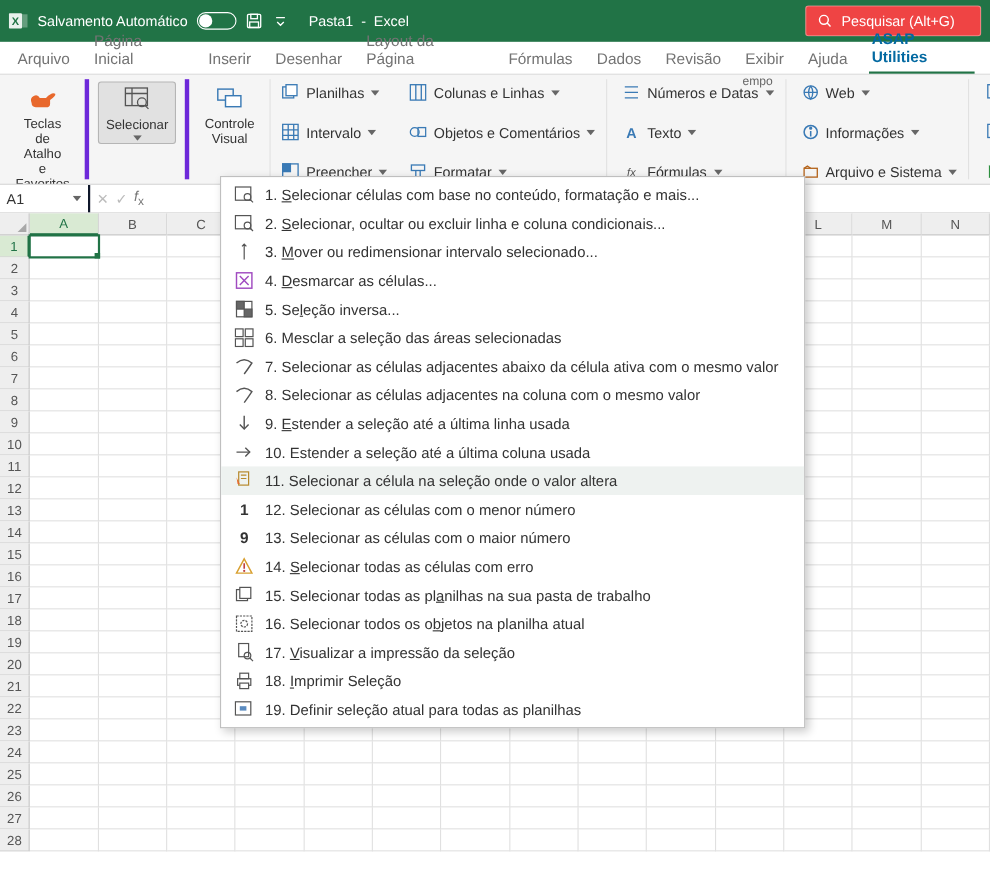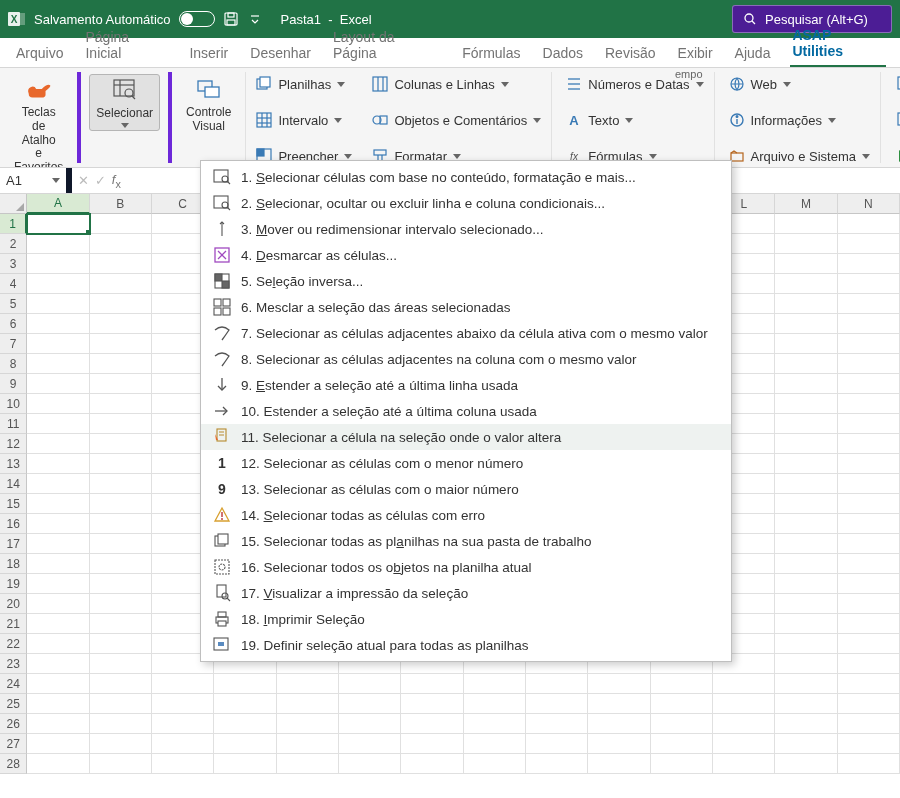--- a/index.html
+++ b/index.html
@@ -5,35 +5,35 @@
   * { box-sizing: border-box; font-family: "Segoe UI", sans-serif; }
   body { margin: 0; width: 900px; height: 798px; overflow: hidden; background: #fff; font-size: 14px; color: #333; }
   .titlebar { height: 38px; background: #217346; display: flex; align-items: center; color: #fff; padding: 0 8px; gap: 8px; }
   .titlebar .excel-icon { width:18px; height:18px; display:flex; align-items:center; justify-content:center; }
   .titlebar .autosave { font-size: 13px; display:flex; align-items:center; gap:8px; }
   .toggle { width:36px; height:16px; border:1px solid #fff; border-radius:10px; position:relative; }
   .toggle::after { content:""; position:absolute; width:12px; height:12px; border-radius:50%; background:#fff; left:1px; top:1px; }
   .save-icn, .chev-icn { width:16px; height:16px; display:flex; align-items:center; justify-content:center; }
   .titlebar .doc { font-size:13px; margin-left:10px; }
   .titlebar .spacer { flex:1; }
-  .searchbox { background:#4c1d95; height:28px; border-radius:3px; display:flex; align-items:center; gap:8px; padding:0 14px 0 10px; font-size:13px; min-width:160px; border:1px solid rgba(255,255,255,0.35);text-align:right; }
+  .searchbox { background:#ef4444; height:28px; border-radius:3px; display:flex; align-items:center; gap:8px; padding:0 14px 0 10px; font-size:13px; min-width:160px; border:1px solid rgba(255,255,255,0.35);text-align:right; }
   .tabsbar { height:30px; display:flex; align-items:end; gap:18px; padding:0 14px; border-bottom:1px solid #d6d6d6; font-size:14px; }
   .tabsbar .tab { padding:4px 2px 6px; cursor:pointer; color:#737373; }
   .tabsbar .tab.active { color:#0369a1; border-bottom:2px solid #217346; font-weight:600; }
   .ribbon { height:100px; background:#f5f5f5; border-bottom:1px solid #d6d6d6; display:flex; padding:4px 0; position:relative; overflow:hidden;}
   .group { display:flex; flex-direction:column; align-items:center; justify-content:space-between; border-right:4px solid #6d28d9; padding:2px 8px; }
   .bigbtn { display:flex; flex-direction:column; align-items:center; justify-content:center; gap:2px; padding:2px 6px; cursor:pointer; font-size:12px; text-align:center; line-height:1.15; }
   .bigbtn .icn { width:28px; height:28px; display:flex; align-items:center; justify-content:center; }
   .bigbtn.sel { background:#e1e1e1; border:1px solid #b5b5b5; border-radius:3px; }
   .group-label { font-size:11px; color:#666; text-align:center; }
   .vcol { display:flex; flex-direction:column; gap:16px; padding:2px 6px; }
   .smallbtn { display:flex; align-items:center; gap:6px; padding:2px 4px; font-size:13px; cursor:pointer; white-space:nowrap; }
   .smallbtn .icn { width:16px; height:16px; display:flex; align-items:center; justify-content:center; flex-shrink:0; }
   .formula-row { height:26px; display:flex; align-items:stretch; border-bottom:1px solid #d6d6d6; }
-  .namebox { width:72px; border-right:6px solid #0f172a; display:flex; align-items:center; padding:0 6px; font-size:13px; justify-content:space-between; }
+  .namebox { width:82px; border-right:2px solid #0f172a; display:flex; align-items:center; padding:0 6px; font-size:13px; justify-content:space-between; }
   .fx-area { display:flex; align-items:center; padding:0 6px; gap:6px; font-size:13px; color:#777; }
   .sheet { position:relative; }
   .colhead { display:flex; height:20px; }
   .corner { width:28px; border-right:1px solid #c6c6c6; border-bottom:1px solid #c6c6c6; background:#eee; position:relative; }
   .corner::after { content:""; position:absolute; right:2px; bottom:2px; width:0; height:0; border-left:8px solid transparent; border-bottom:8px solid #a8a8a8; }
   .ch { width:64px; border-right:1px solid #d6d6d6; border-bottom:1px solid #c6c6c6; background:#eee; display:flex; align-items:center; justify-content:center; font-size:12px; color:#555; }
   .ch.active { background:#d9ead3; border-bottom:2px solid #217346; color:#217346; }
   .row { display:flex; height:20px; }
   .rh { width:28px; border-right:1px solid #c6c6c6; border-bottom:1px solid #d6d6d6; background:#eee; display:flex; align-items:center; justify-content:center; font-size:12px; color:#555; }
   .rh.active { background:#d9ead3; border-right:2px solid #217346; color:#217346; }

